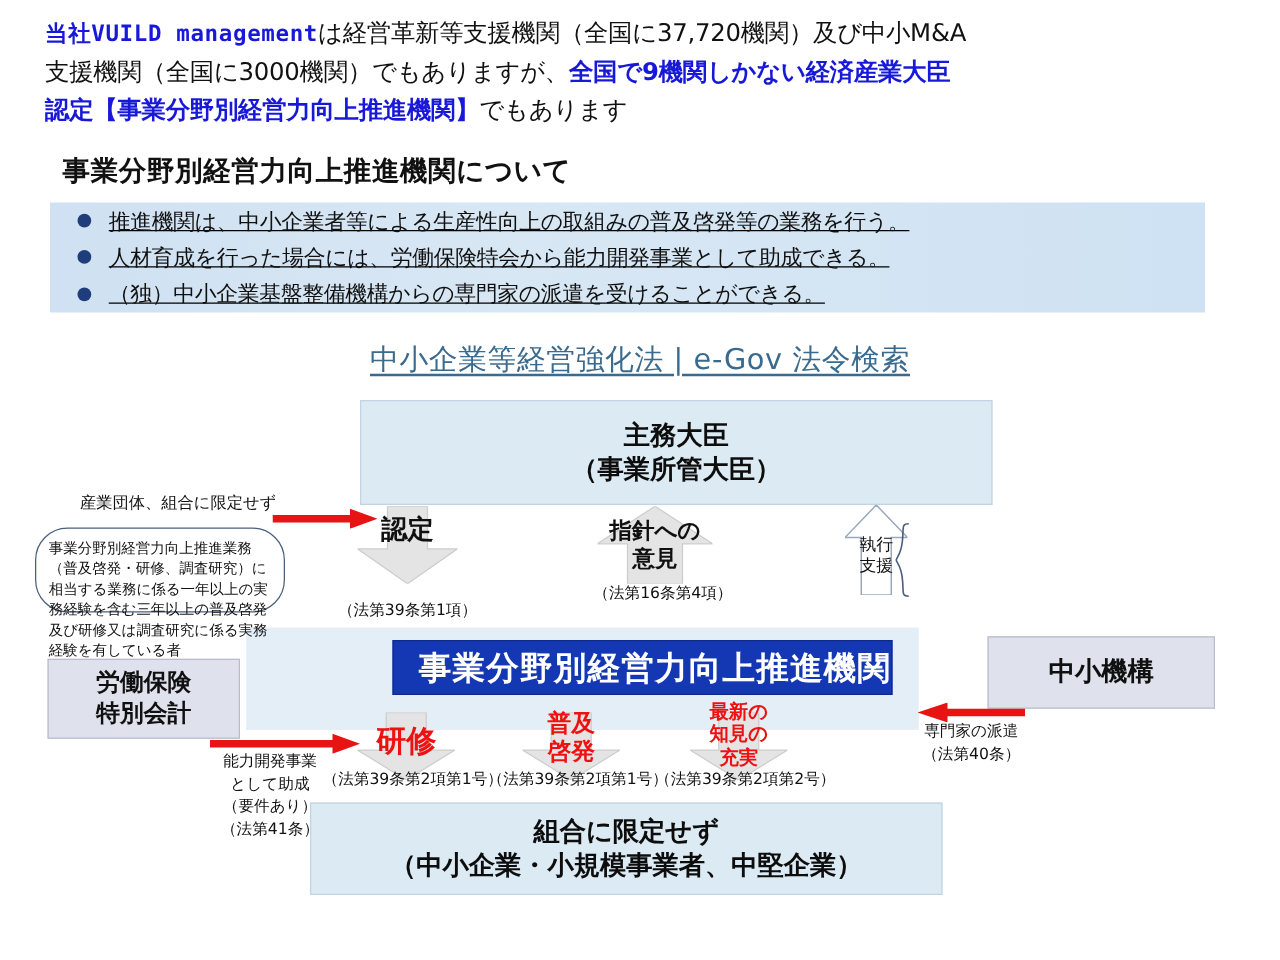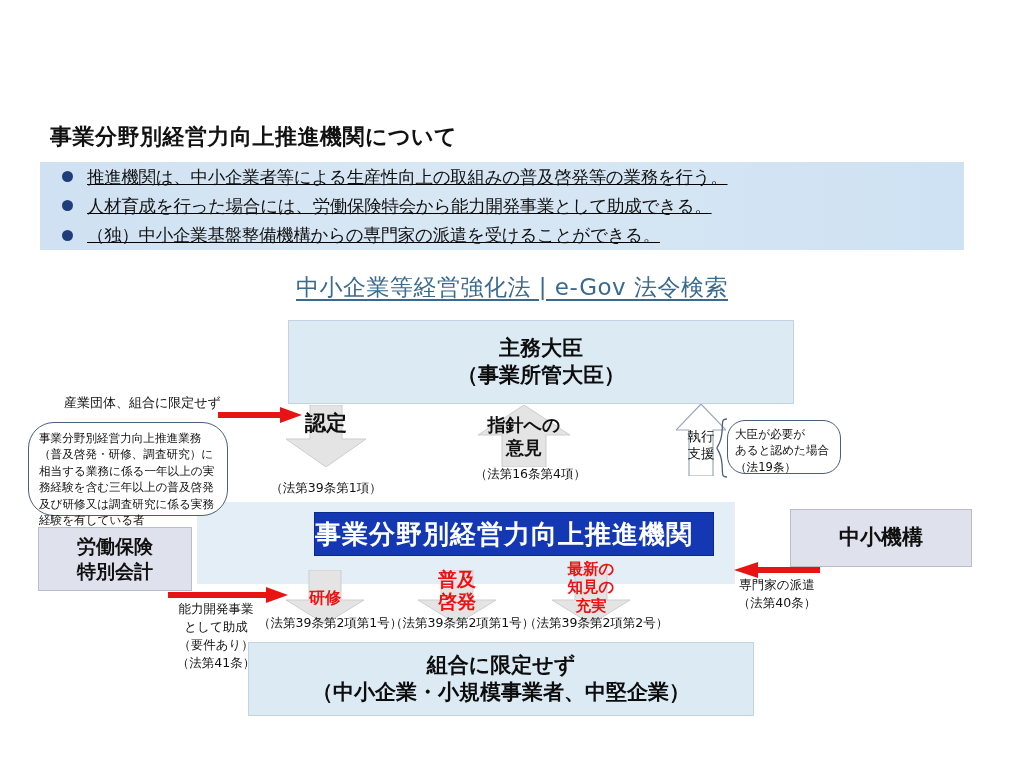--- a/index.html
+++ b/index.html
@@ -58,21 +58,21 @@
     display:flex;align-items:center;justify-content:center;text-align:center;
     font-weight:bold;color:#0d0d0d;line-height:1.28;
   }
   .box-gray{
     position:absolute;background:#dfe1ec;border:1px solid #b9bcca;
     display:flex;align-items:center;justify-content:center;text-align:right;
     font-weight:bold;color:#101010;line-height:1.3;
   }
   .core-box{
     position:absolute;background:#1438b4;border:1px solid #0d2a8a;
-    display:flex;align-items:center;justify-content:flex-start;
+    display:flex;align-items:center;justify-content:flex-end;
     color:#ffffff;font-weight:bold;font-size:26px;letter-spacing:1px;
   }
 
   
   .blockarrow{position:absolute;}
   .blockarrow svg{display:block;}
   .arrow-label{
     position:absolute;text-align:center;font-weight:bold;color:#101010;
     white-space:nowrap;pointer-events:none;
   }
@@ -92,20 +92,31 @@
     background:#ffffff;font-size:11.6px;line-height:1.42;color:#111;
     padding:7px 10px;box-sizing:border-box;
   }
   .brace{position:absolute;}
 </style>
 </head>
 <body>
 
 <div id="root">
 
+  <div class="intro">
+    <div>
+      <b class="mono">当社VUILD management</b><span>は経営革新等支援機関（全国に37,720機関）及び中小M&amp;A</span>
+    </div>
+    <div>
+      <span>支援機関（全国に3000機関）でもありますが、</span><b>全国で9機関しかない経済産業大臣</b>
+    </div>
+    <div>
+      <b>認定【事業分野別経営力向上推進機関】</b><span>でもあります</span>
+    </div>
+  </div>
 
   <div class="sec-title">事業分野別経営力向上推進機関について</div>
 
   <div class="bullets">
     <div class="bullet-row">
       <span class="dot"></span>
       <span>推進機関は、中小企業者等による生産性向上の取組みの普及啓発等の業務を行う。</span>
     </div>
     <div class="bullet-row">
       <span class="dot"></span>
@@ -145,29 +156,24 @@
       <div>
         <div>労働保険</div>
         <div>特別会計</div>
       </div>
     </div>
 
     <div class="box-gray" style="left:790px;top:197px;width:180px;height:56px;font-size:21px;">
       <span>中小機構</span>
     </div>
 
-    <div class="bubble" style="left:28px;top:110px;width:200px;height:94px;">
+    <div class="bubble" style="left:28px;top:110px;width:200px;height:68px;">
       <span>事業分野別経営力向上推進業務（普及啓発・研修、調査研究）に相当する業務に係る一年以上の実務経験を含む三年以上の普及啓発及び研修又は調査研究に係る実務経験を有している者</span>
     </div>
 
-    <div class="bubble" style="left:727px;top:108px;width:114px;height:54px;border-radius:18px;padding:5px 7px;text-align:left;">
-      <div>大臣が必要が</div>
-      <div>あると認めた場合</div>
-      <div>（法19条）</div>
-    </div>
 
     <div class="note" style="left:64px;top:82px;font-size:13px;">
       <span>産業団体、組合に限定せず</span>
     </div>
 
     <div class="redarrow" style="left:218px;top:95px;">
       <svg width="84" height="16" viewBox="0 0 84 16">
         <path d="M0 5 L62 5 L62 0 L84 8 L62 16 L62 11 L0 11 Z" fill="#e81313"></path>
       </svg>
     </div>
@@ -224,21 +230,21 @@
       <div>として助成</div>
       <div>（要件あり）</div>
       <div>（法第41条）</div>
     </div>
 
     <div class="blockarrow" style="left:286px;top:258px;">
       <svg width="78" height="54" viewBox="0 0 78 54">
         <path d="M23 0 L55 0 L55 30 L78 30 L39 54 L0 30 L23 30 Z" fill="#e4e4e4" stroke="#cdcdcd" stroke-width="1"></path>
       </svg>
     </div>
-    <div class="arrow-label red" style="left:286px;top:276px;width:78px;font-size:16px;">
+    <div class="arrow-label red" style="left:286px;top:265px;width:78px;font-size:24px;">
       <span>研修</span>
     </div>
     <div class="cap" style="left:258px;top:303px;width:134px;">
       <span>（法第39条第2項第1号）</span>
     </div>
 
     <div class="blockarrow" style="left:418px;top:258px;">
       <svg width="78" height="54" viewBox="0 0 78 54">
         <path d="M23 0 L55 0 L55 30 L78 30 L39 54 L0 30 L23 30 Z" fill="#e4e4e4" stroke="#cdcdcd" stroke-width="1"></path>
       </svg>

